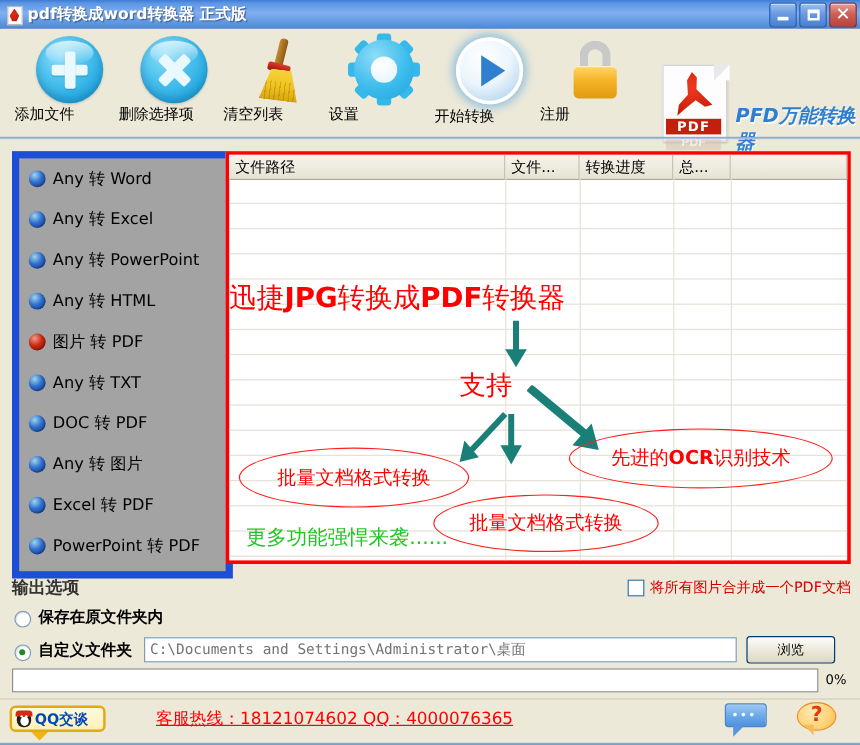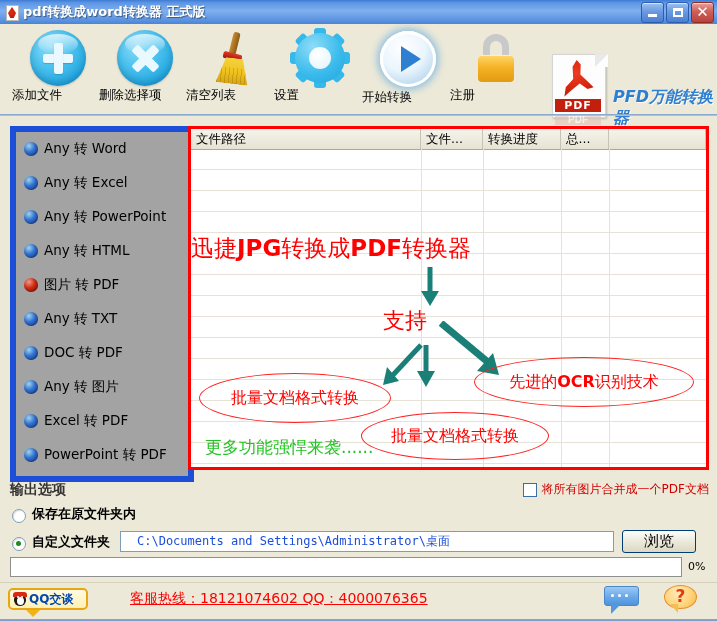--- a/index.html
+++ b/index.html
@@ -147,25 +147,25 @@
     font-family:"DejaVu Sans","Liberation Sans",sans-serif;}
   .mergebox{position:absolute;right:8px;top:481px;display:flex;align-items:center;}
   .cbx{width:12px;height:12px;border:1px solid #3b6ea5;background:#fff;margin-right:5px;flex:0 0 auto;}
   .mergelabel{font-size:12px;color:#d30000;font-family:"DejaVu Sans","Liberation Sans",sans-serif;white-space:nowrap;}
   .opt-row{position:absolute;display:flex;align-items:flex-end;}
   .wradio{width:12px;height:12px;border-radius:50%;border:1px solid #7f9db9;background:#fff;margin-right:6px;
     flex:0 0 auto;position:relative;box-shadow:inset 1px 1px 1px rgba(0,0,0,.12);}
   .wradio.on:after{content:"";position:absolute;left:2.5px;top:2.5px;width:5px;height:5px;border-radius:50%;background:#1f8a1f;}
   .opt-text{font-size:13px;font-weight:bold;color:#000;font-family:"DejaVu Sans","Liberation Sans",sans-serif;white-space:nowrap;}
   .pathinput{position:absolute;left:120px;top:531px;width:494px;height:21px;box-sizing:border-box;
-    border:1px solid #7f9db9;background:#fff;font-size:12px;line-height:19px;padding-left:16px;color:#1d4ed8;
+    border:1px solid #7f9db9;background:#fff;font-size:12px;line-height:19px;padding-left:4px;color:#737373;
     font-family:"DejaVu Sans Mono","Liberation Mono",monospace;overflow:hidden;white-space:nowrap;}
   .browsebtn{position:absolute;left:622px;top:530px;width:74px;height:23px;box-sizing:border-box;
     border:1px solid #003c74;border-radius:3px;background:linear-gradient(to bottom,#fdfdfd,#eceadc 48%,#dcd8c4);
-    font-size:15px;color:#000;text-align:center;line-height:21px;
+    font-size:11px;color:#000;text-align:center;line-height:21px;
     font-family:"DejaVu Sans","Liberation Sans",sans-serif;}
 
   
   .progbar{position:absolute;left:10px;top:557px;width:672px;height:20px;box-sizing:border-box;
     border:1px solid #8f8f8f;background:#fff;}
   .progpct{position:absolute;left:688px;top:560px;font-size:11px;color:#000;
     font-family:"DejaVu Sans","Liberation Sans",sans-serif;}
   .bottombar{position:absolute;left:0;top:582px;width:717px;height:39px;background:#ece9d8;
     border-top:1px solid #d5d0bb;}
   .bottombar:after{content:"";position:absolute;left:0;bottom:0;width:717px;height:3px;

